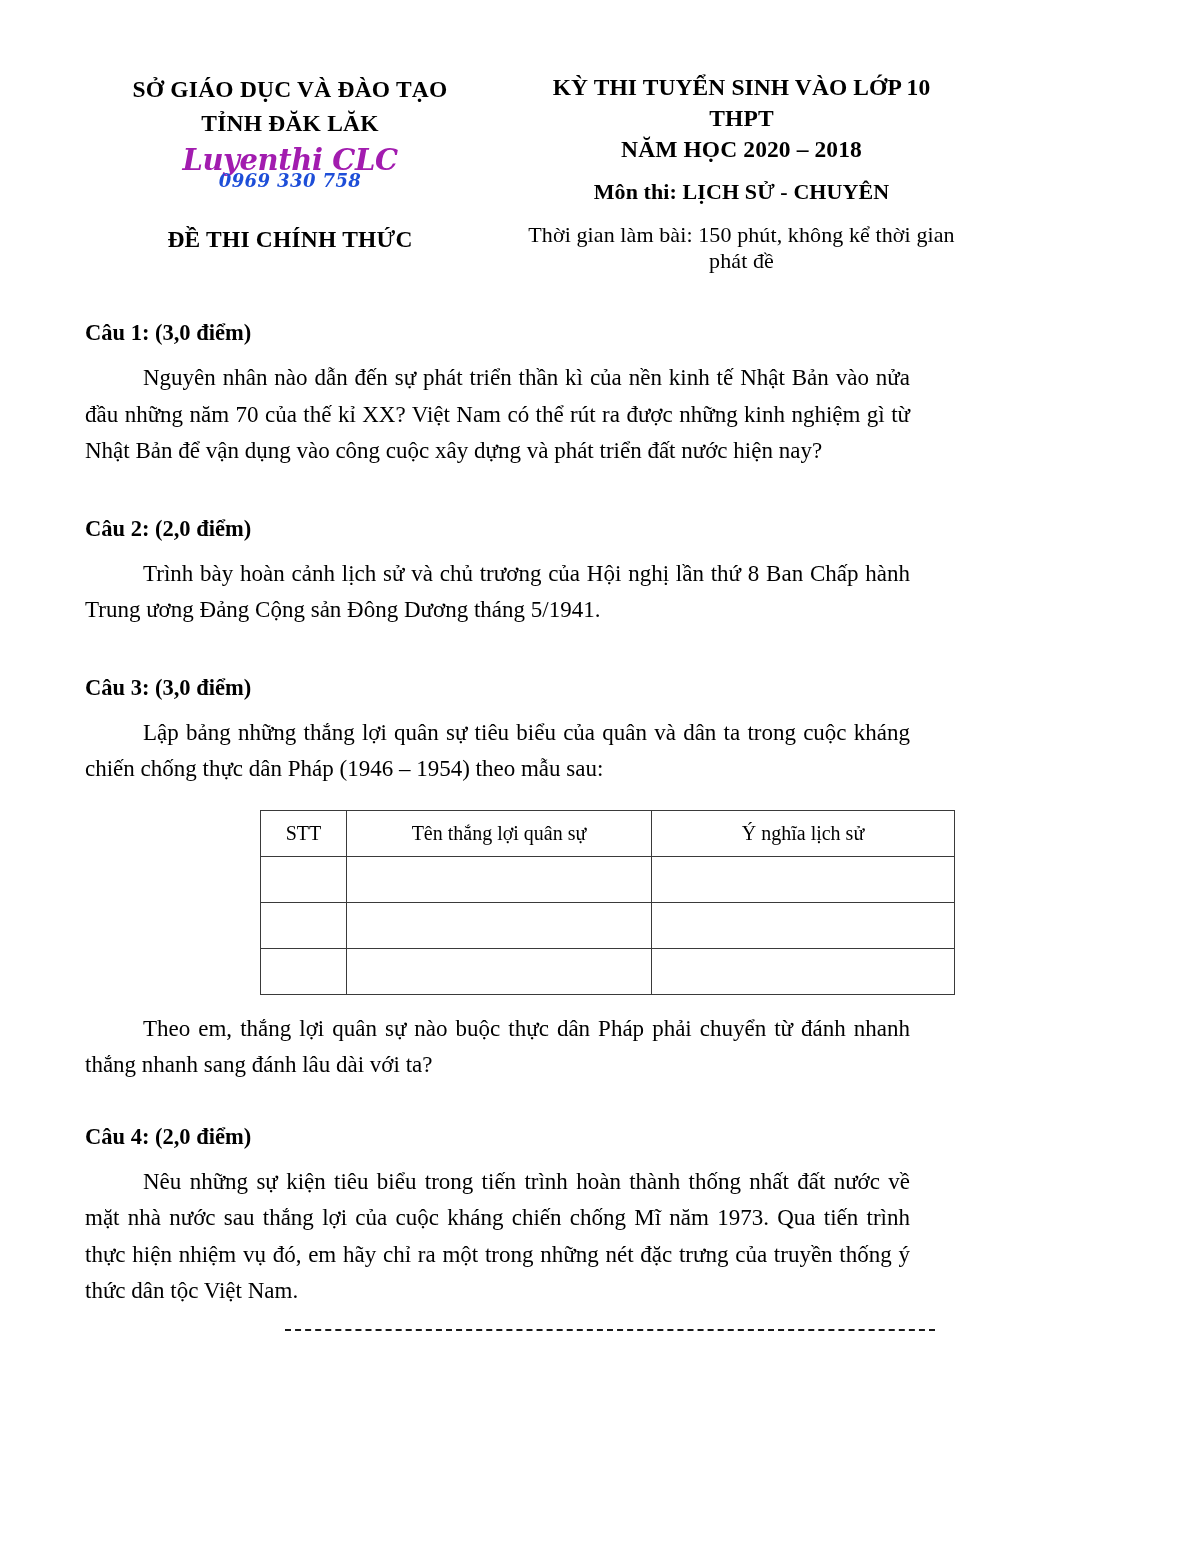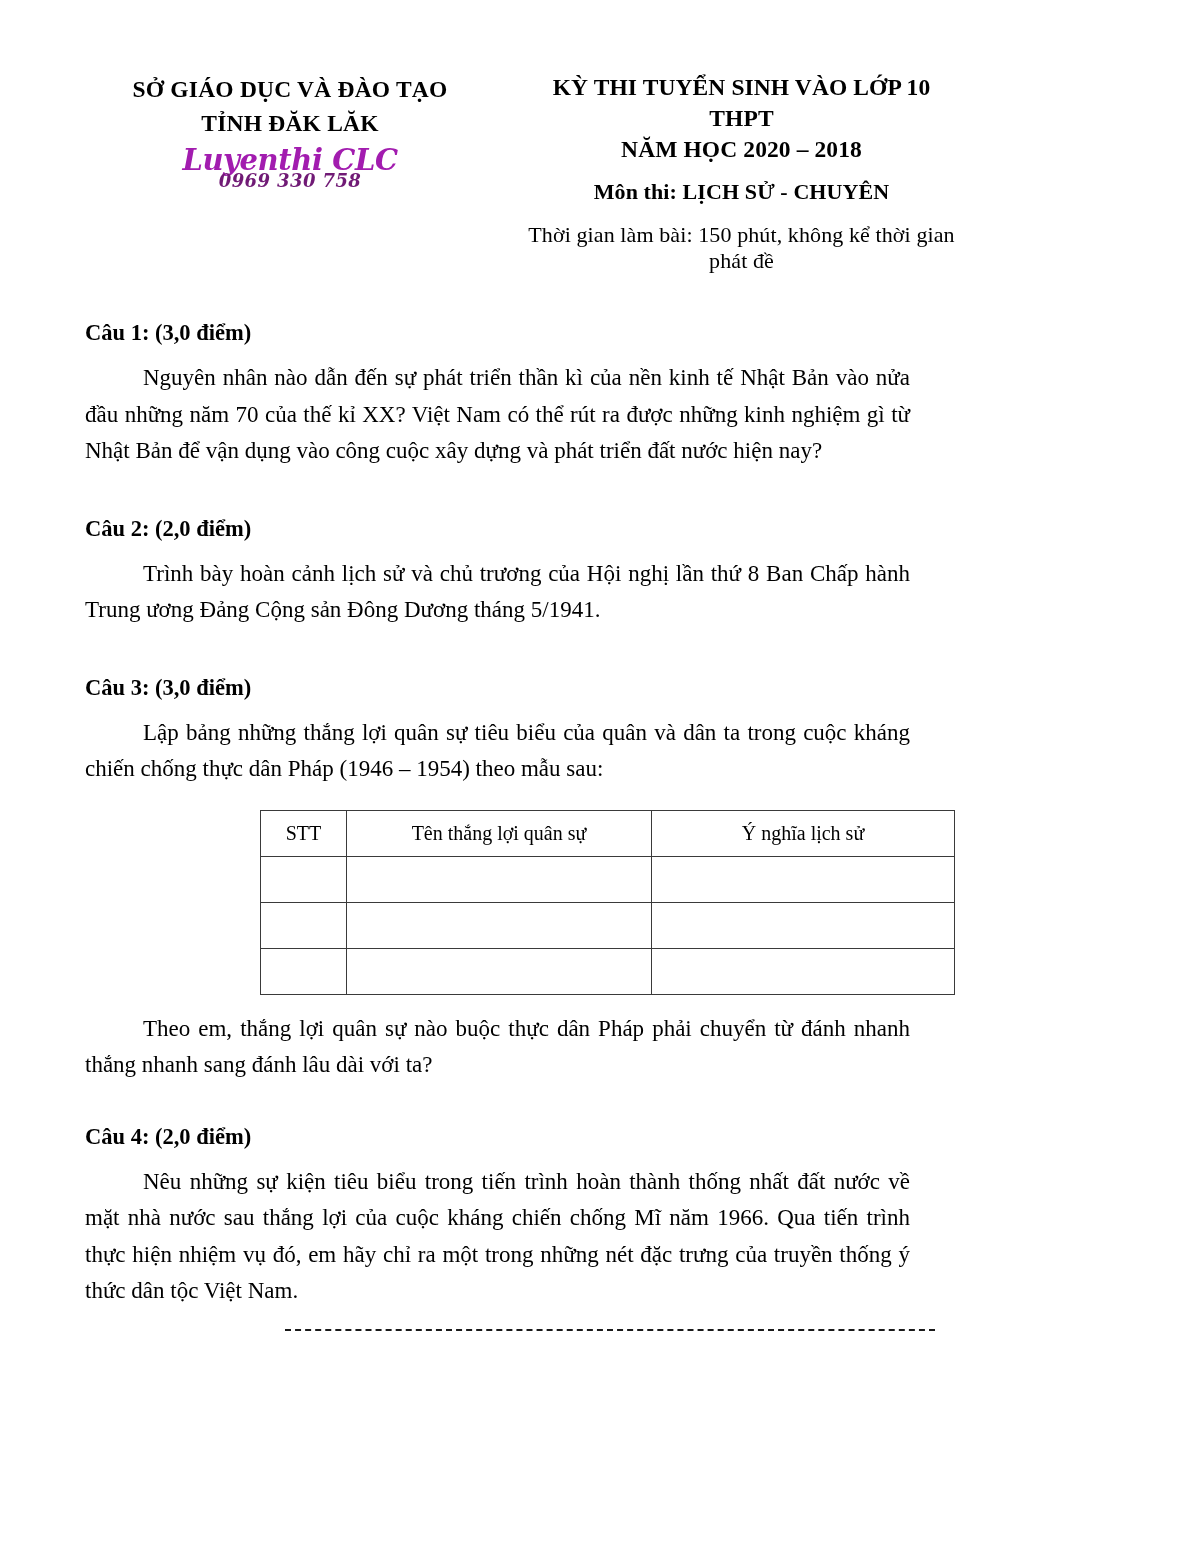--- a/index.html
+++ b/index.html
@@ -61,21 +61,21 @@
     font-size: 29px;
     color: #a21caf;
     letter-spacing: -0.4px;
     display: block;
   }
   .logo-phone {
     font-family: "DejaVu Serif", "Liberation Serif", serif;
     font-style: italic;
     font-weight: bold;
     font-size: 18px;
-    color: #701a75;
+    color: #1d4ed8;
     letter-spacing: 0.4px;
     display: block;
     margin-top: -3px;
   }
 
   .official-label {
     font-weight: bold;
     font-size: 23.5px;
     margin-top: 36px;
     letter-spacing: 0.2px;
@@ -177,20 +177,21 @@
 
     <div class="header-left">
       <div class="org-line">SỞ GIÁO DỤC VÀ ĐÀO TẠO</div>
       <div class="org-line">TỈNH ĐĂK LĂK</div>
 
       <div class="logo-block">
         <span class="logo-main">Luyenthi CLC</span>
         <span class="logo-phone">0969 330 758</span>
       </div>
 
+      <div class="official-label">ĐỀ THI CHÍNH THỨC</div>
     </div>
 
     <div class="header-right">
       <div class="exam-title">KỲ THI TUYỂN SINH VÀO LỚP 10 THPT</div>
       <div class="exam-title">NĂM HỌC 2020 – 2018</div>
       <div class="exam-subject">Môn thi: LỊCH SỬ - CHUYÊN</div>
       <div class="exam-duration">Thời gian làm bài: 150 phút, không kể thời gian phát đề</div>
     </div>
 
   </div>
@@ -243,20 +244,20 @@
             </tr>
           </tbody>
         </table>
       </div>
 
       <p class="q-body after-table">Theo em, thắng lợi quân sự nào buộc thực dân Pháp phải chuyển từ đánh nhanh thắng nhanh sang đánh lâu dài với ta?</p>
     </div>
 
     <div class="q-block">
       <div class="q-heading">Câu 4: (2,0 điểm)</div>
-      <p class="q-body">Nêu những sự kiện tiêu biểu trong tiến trình hoàn thành thống nhất đất nước về mặt nhà nước sau thắng lợi của cuộc kháng chiến chống Mĩ năm 1966. Qua tiến trình thực hiện nhiệm vụ đó, em hãy chỉ ra một trong những nét đặc trưng của truyền thống ý thức dân tộc Việt Nam.</p>
+      <p class="q-body">Nêu những sự kiện tiêu biểu trong tiến trình hoàn thành thống nhất đất nước về mặt nhà nước sau thắng lợi của cuộc kháng chiến chống Mĩ năm 1973. Qua tiến trình thực hiện nhiệm vụ đó, em hãy chỉ ra một trong những nét đặc trưng của truyền thống ý thức dân tộc Việt Nam.</p>
     </div>
 
   </div>
 
   <div class="footer-rule"></div>
 
 </div>
 
 </body></html>

